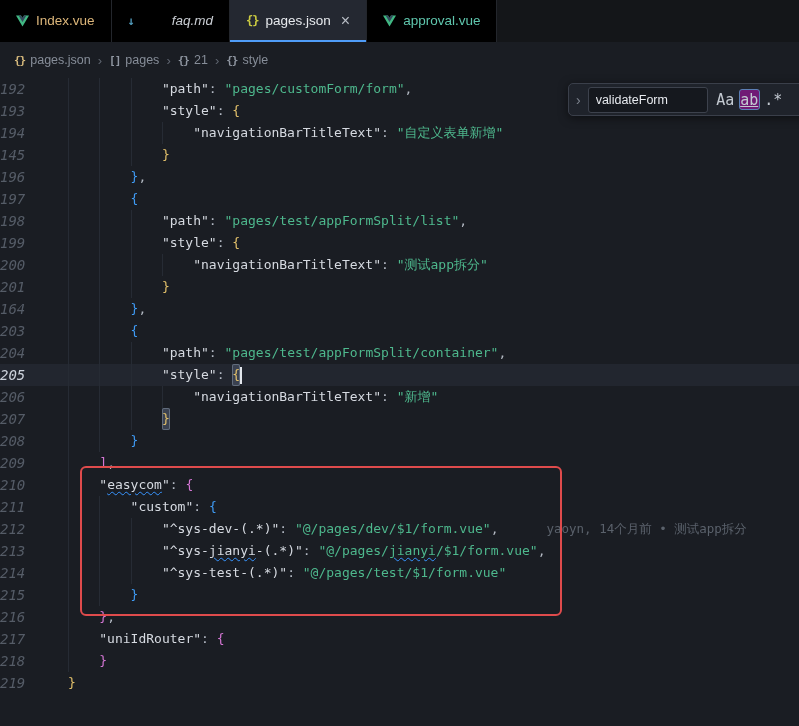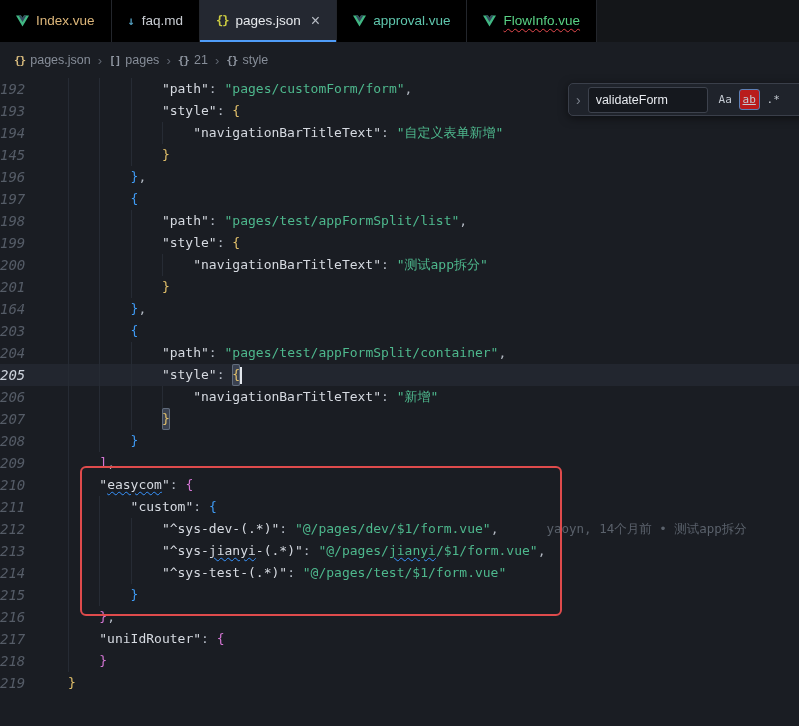--- a/index.html
+++ b/index.html
@@ -61,68 +61,59 @@
   .find { position:absolute; top:5px; left:568px; width:270px; height:33px;
           background:#1f232b; border:1px solid #3a3f4a; border-radius:5px;
           display:flex; align-items:center; gap:7px; padding:0 7px;
           box-shadow:0 2px 10px rgba(0,0,0,.5); }
   .fchev { color:#7d848f; font-size:14px; cursor:pointer; }
   .finput { width:120px; height:24px; background:#15181e; border:1px solid #3d424d;
             border-radius:3px; color:#e7eaef; font-size:12.5px; padding:12px 7px;
             font-family:"Liberation Sans", sans-serif; outline:none; }
   .ftoggles { display:flex; align-items:center; gap:3px; }
   .ftoggle { min-width:21px; height:21px; display:flex; align-items:center; justify-content:center;
-             color:#c3c9d1; font-size:11px; font-family:"DejaVu Sans Mono", monospace;
+             color:#c3c9d1; font-size:15px; font-family:"DejaVu Sans Mono", monospace;
              border-radius:3px; border:1px solid transparent; cursor:pointer; }
   .ftoggle:nth-child(2) { text-decoration: underline; }
-  .ftoggle.on { background:#b91c1c; border-color:#5c7fb5; }
+  .ftoggle.on { background:#701a75; border-color:#5c7fb5; }
 </style>
 </head>
 <body>
 
 <div class="tabbar">
     <div class="tab">
       <span class="tabicon">
         <svg width="13" height="12" viewBox="0 0 256 221">
           <path fill="#41b883" d="M204.8 0H256L128 220.8 0 0h97.92L128 51.2 157.44 0Z"></path>
           <path fill="#35495e" d="M204.8 0h-47.36L128 51.2 97.92 0H51.2L128 132.48Z"></path>
         </svg>
       </span>
       <span class="tablabel" style="color: rgb(220, 182, 122);">Index.vue</span>
     </div>
     <div class="tab">
       <span class="tabicon">
         <span style="color:#519aba;font-weight:bold">↓</span>
       </span>
-      <span class="tablabel" style="color: rgb(201, 205, 211); ">faq.md</span>
+      <span class="tablabel" style="color: rgb(201, 205, 211); font-style: italic; margin-left: 30px;">faq.md</span>
     </div>
     <div class="tab active">
       <span class="tabicon">
         <span style="color:#cbcb41;font-weight:bold;letter-spacing:-1px">{}</span>
       </span>
       <span class="tablabel" style="color: rgb(230, 233, 237);">pages.json</span>
       <span class="tabclose">×</span>
     </div>
     <div class="tab">
       <span class="tabicon">
         <svg width="13" height="12" viewBox="0 0 256 221">
           <path fill="#41b883" d="M204.8 0H256L128 220.8 0 0h97.92L128 51.2 157.44 0Z"></path>
           <path fill="#35495e" d="M204.8 0h-47.36L128 51.2 97.92 0H51.2L128 132.48Z"></path>
         </svg>
       </span>
       <span class="tablabel" style="color: rgb(95, 198, 173);">approval.vue</span>
-    </div>
-    <div class="tab">
-      <span class="tabicon">
-        <svg width="13" height="12" viewBox="0 0 256 221">
-          <path fill="#41b883" d="M204.8 0H256L128 220.8 0 0h97.92L128 51.2 157.44 0Z"></path>
-          <path fill="#35495e" d="M204.8 0h-47.36L128 51.2 97.92 0H51.2L128 132.48Z"></path>
-        </svg>
-      </span>
-      <span class="tablabel sq-red" style="color: rgb(88, 209, 132);">FlowInfo.vue</span>
     </div>
   </div>
 
 <div class="breadcrumb">
     <span class="bc-item">
       <span class="bc-glyph gold">{}</span>
       <span class="bc-label">pages.json</span>
     </span>
     <span class="bc-sep">›</span>
     <span class="bc-item">

